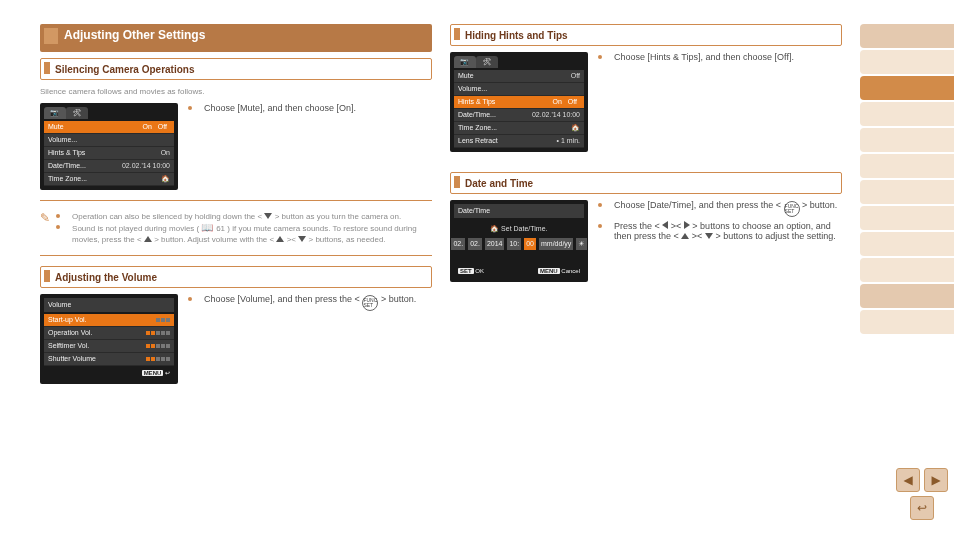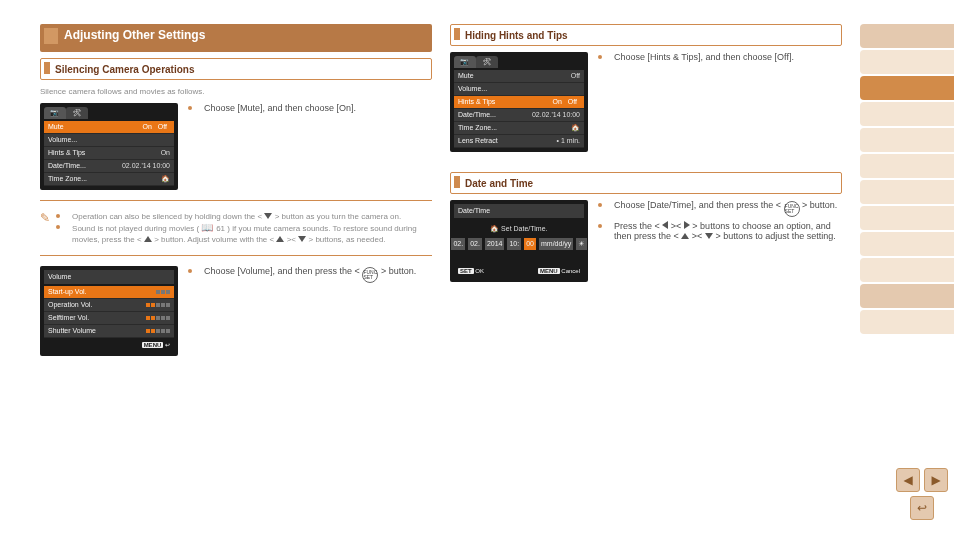--- a/index.html
+++ b/index.html
@@ -269,20 +269,23 @@
             <span>&gt;&lt;</span>
             <span class="arrow down"></span>
             <span>&gt; buttons, as needed.</span>
           </div>
         </div>
       </div>
     </div>
 
     <hr class="thin">
 
+    <div class="section-head">
+      <span>Adjusting the Volume</span>
+    </div>
 
     <div class="side">
       <div class="lcd small">
         <div class="title">Volume</div>
         <div class="row hl">
           <span>Start-up Vol.</span>
           <span class="bars">
               <i class="on"></i>
               <i class="on"></i>
               <i></i>

